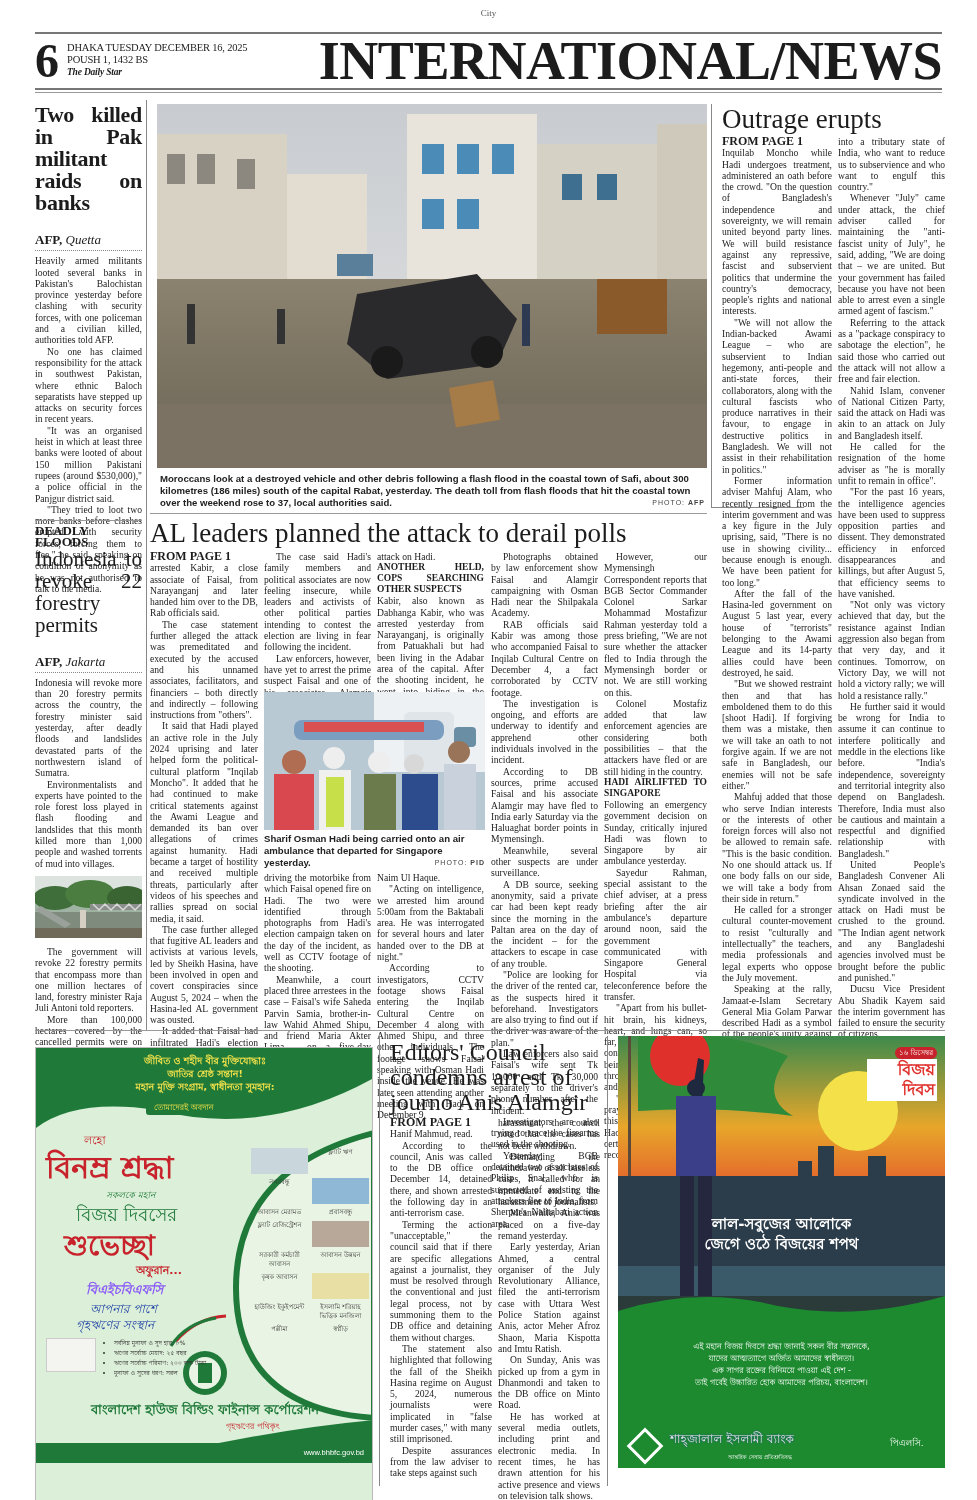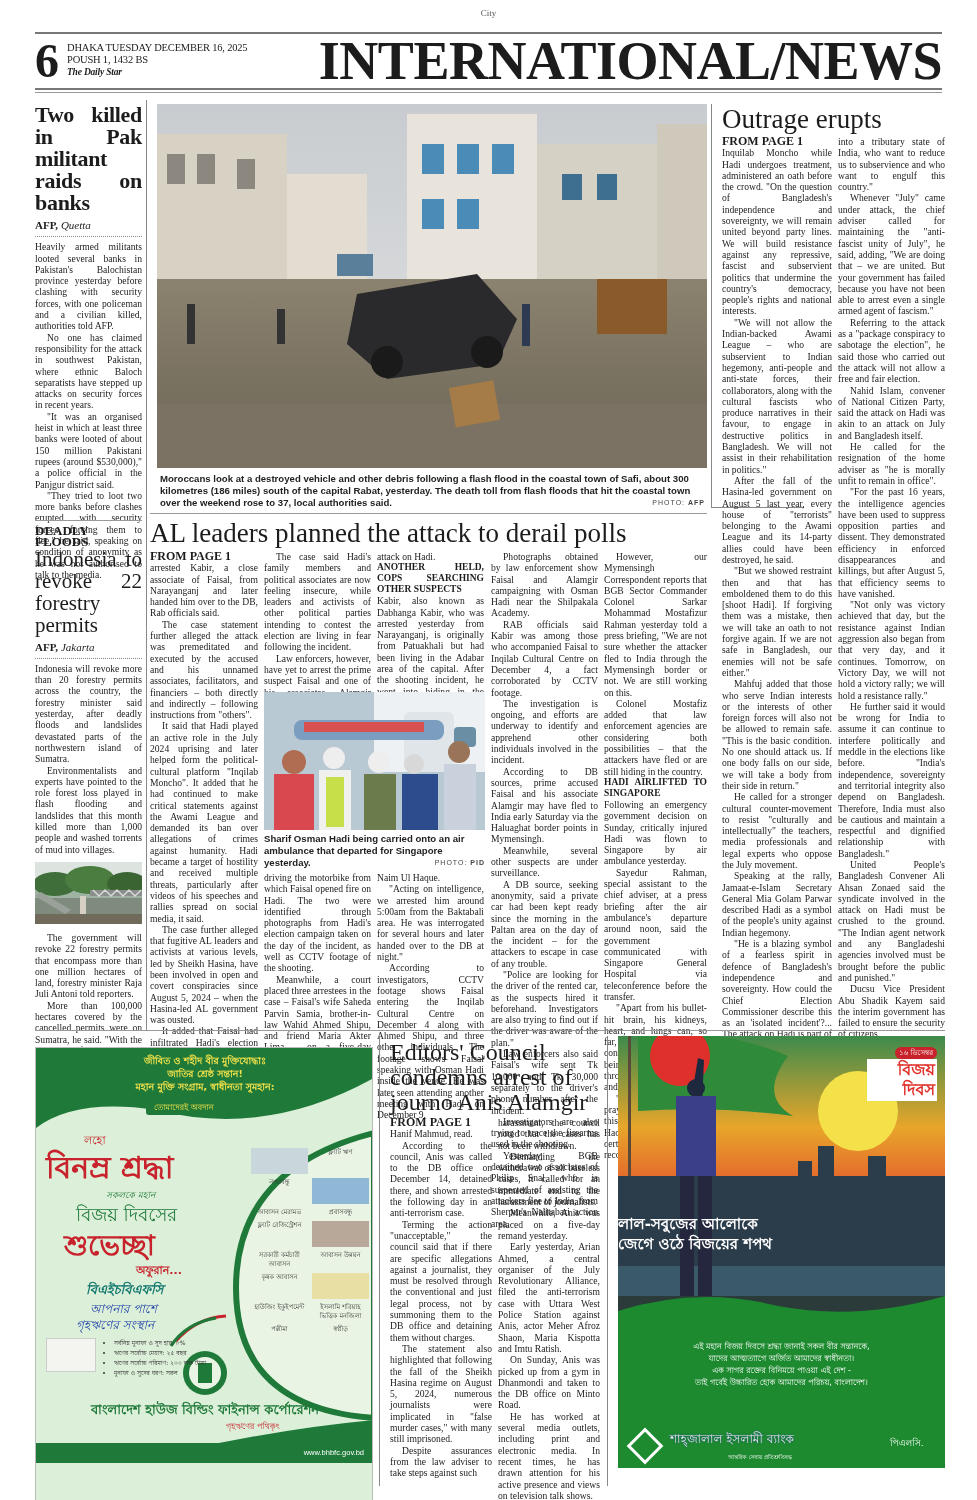--- a/index.html
+++ b/index.html
@@ -9,21 +9,21 @@
 .rule{left:35px;right:35px;height:2px;background:#777}
 .rule.thin{height:1px;background:#999}
 .pgnum{left:35px;top:40px;font-size:48px;line-height:42px;font-weight:bold;font-family:"Liberation Serif",serif}
 .dateline{left:67px;top:42px;font-size:10.5px;line-height:12px;text-transform:uppercase;letter-spacing:-.2px}
 .dateline .brand{font-style:italic;font-size:9.5px;text-transform:none;font-weight:bold}
 .pagetitle{right:35px;top:38px;font-size:54px;line-height:46px;letter-spacing:-.5px;font-family:"Liberation Serif",serif;font-weight:bold}
 .col{font-size:9.6px;line-height:11.3px;text-align:justify;hyphens:auto}
 .col p{text-indent:12px}
 .col p.noind{text-indent:0}
 .hl-bold{font-weight:bold;font-size:22px;line-height:22px;letter-spacing:-.3px}
-.byline{font-size:11px;font-weight:bold;margin:6px 0 4px;padding-bottom:5px;border-bottom:1px dotted #888}
+.byline{font-size:13px;font-weight:bold;margin:20px 0 4px;padding-bottom:5px;border-bottom:1px dotted #888}
 .byline i{font-weight:normal}
 .frompage{font-size:12px;font-weight:bold;text-transform:uppercase}
 .subhead{font-weight:bold;text-transform:uppercase;font-size:9.5px;line-height:11px;text-indent:0 !important}
 .kicker{font-weight:bold;font-size:13px;text-transform:uppercase}
 .hl-light{font-size:21px;line-height:22px}
 .vline{width:1px;background:#888}
 .photo{overflow:hidden}
 .caption{font-family:"Liberation Sans","DejaVu Sans",sans-serif;font-weight:bold;font-size:9.6px;line-height:12px;color:#222}
 .credit{font-family:"Liberation Sans",sans-serif;font-size:7px;letter-spacing:1px;color:#444;font-weight:normal;float:right}
 .credit b{font-weight:bold}
@@ -130,20 +130,21 @@
 </div>
 <div class="abs rule thin" style="top:513px;left:150px;width:557px;right:auto"></div>
 
 <div class="abs" style="left:711px;top:104px;width:1px;height:404px;background:#888"></div>
 <div class="abs" style="left:711px;top:507px;width:93px;height:1px;background:#888"></div>
 <div class="abs big-hl" style="left:722px;top:104px">Outrage erupts</div>
 <div class="abs col" style="left:722px;top:136px;width:110px">
   <div class="frompage">FROM PAGE 1</div>
   <p class="noind">Inquilab Moncho while Hadi undergoes treatment, administered an oath before the crowd. "On the question of Bangladesh's independence and sovereignty, we will remain united beyond party lines. We will build resistance against any repressive, fascist and subservient politics that undermine the country's democracy, people's rights and national interests.</p>
   <p>"We will not allow the Indian-backed Awami League – who are subservient to Indian hegemony, anti-people and anti-state forces, their collaborators, along with the cultural fascists who produce narratives in their favour, to engage in destructive politics in Bangladesh. We will not assist in their rehabilitation in politics."</p>
+  <p>Former information adviser Mahfuj Alam, who recently resigned from the interim government and was a key figure in the July uprising, said, "There is no use in showing civility... because enough is enough. We have been patient for too long."</p>
   <p>After the fall of the Hasina-led government on August 5 last year, every house of "terrorists" belonging to the Awami League and its 14-party allies could have been destroyed, he said.</p>
   <p>"But we showed restraint then and that has emboldened them to do this [shoot Hadi]. If forgiving them was a mistake, then we will take an oath to not forgive again. If we are not safe in Bangladesh, our enemies will not be safe either."</p>
   <p>Mahfuj added that those who serve Indian interests or the interests of other foreign forces will also not be allowed to remain safe. "This is the basic condition. No one should attack us. If one body falls on our side, we will take a body from their side in return."</p>
   <p>He called for a stronger cultural counter-movement to resist "culturally and intellectually" the teachers, media professionals and legal experts who oppose the July movement.</p>
   <p>Speaking at the rally, Jamaat-e-Islam Secretary General Mia Golam Parwar described Hadi as a symbol of the people's unity against Indian hegemony.</p>
   <p>"He is a blazing symbol of a fearless spirit in defence of Bangladesh's independence and sovereignty. How could the Chief Election Commissioner describe this as an 'isolated incident'?... The attack on Hadi is part of a broader plan by those who want to turn Bangladesh</p>
 </div>
 <div class="abs col" style="left:838px;top:136px;width:107px">
   <p class="noind">into a tributary state of India, who want to reduce us to subservience and who want to engulf this country."</p>
   <p>Whenever "July" came under attack, the chief adviser called for maintaining the "anti-fascist unity of July", he said, adding, "We are doing that – we are united. But your government has failed because you have not been able to arrest even a single armed agent of fascism."</p>
@@ -273,21 +274,21 @@
     <div>জাতির শ্রেষ্ঠ সন্তান!</div>
     <div>মহান মুক্তি সংগ্রাম, স্বাধীনতা সুমহান:</div>
   </div>
   <div class="abs" style="left:110px;top:52px;padding:1px 8px;background:#1f7a3a;color:#f3e24a;font-size:8px;border-radius:3px">তোমাদেরই অবদান</div>
   <div class="abs" style="left:48px;top:84px;color:#c8232c;font-size:11px">লহো</div>
   <div class="abs" style="left:10px;top:96px;color:#c8232c;font-size:30px;font-weight:bold">বিনম্র শ্রদ্ধা</div>
   <div class="abs" style="left:70px;top:140px;color:#1f7a3a;font-size:9px;font-style:italic">সকলকে মহান</div>
   <div class="abs" style="left:40px;top:153px;color:#1f7a3a;font-size:18px">বিজয় দিবসের</div>
   <div class="abs" style="left:28px;top:176px;color:#c8232c;font-size:28px;font-weight:bold">শুভেচ্ছা</div>
   <div class="abs" style="left:100px;top:214px;color:#c8232c;font-size:11px;font-weight:bold">অফুরান...</div>
-  <div class="abs" style="left:50px;top:232px;color:#0f766e;font-size:13px;font-style:italic;font-weight:bold">বিএইচবিএফসি</div>
+  <div class="abs" style="left:50px;top:232px;color:#8b5cf6;font-size:13px;font-style:italic;font-weight:bold">বিএইচবিএফসি</div>
   <div class="abs" style="left:54px;top:252px;color:#2346a8;font-size:12px;font-style:italic">আপনার পাশে</div>
   <div class="abs" style="left:40px;top:268px;color:#2346a8;font-size:12px;font-style:italic">গৃহঋণের সংস্থান</div>
   <div class="abs" style="left:10px;top:290px;width:50px;height:34px;background:#f4f4f0;border:1px solid #ccc"></div>
   <ul class="abs" style="left:70px;top:290px;font-size:6px;line-height:10px;color:#333;list-style:disc;padding-left:8px">
     <li>সর্বনিম্ন মুনাফা ও সুদ হার: ৮%</li>
     <li>ঋণের সর্বোচ্চ মেয়াদ: ২৫ বছর</li>
     <li>ঋণের সর্বোচ্চ পরিমাণ: ২০০ লক্ষ টাকা</li>
     <li>মুনাফা ও সুদের ধরণ: সরল</li>
   </ul>
   <div class="abs" style="left:215px;top:100px;width:118px;font-size:6.5px;line-height:9px;color:#333;display:grid;grid-template-columns:1fr 1fr;gap:4px 4px;text-align:center">
@@ -336,21 +337,21 @@
     <circle cx="78" cy="52" r="9" fill="#1e2940"></circle>
     <rect x="58" y="60" width="40" height="80" fill="#3b3f8a"></rect>
     <rect x="62" y="140" width="14" height="120" fill="#25273e"></rect>
     <rect x="80" y="140" width="14" height="120" fill="#25273e"></rect>
     <path d="M0 275 Q80 250 160 270 Q240 285 327 260 V432 H0 Z" fill="#1d8a2f"></path>
   </svg>
   <div class="abs" style="right:8px;top:4px;width:70px;text-align:right">
     <div style="font-size:7px;color:#fff;background:#c8232c;border-radius:6px;display:inline-block;padding:0 4px">১৬ ডিসেম্বর</div>
     <div style="font-size:16px;color:#e0302b;font-weight:bold;background:#fff;padding:1px 2px;line-height:20px">বিজয় দিবস</div>
   </div>
-  <div class="abs" style="left:0;top:178px;width:327px;text-align:left;color:#fff;font-size:15px;font-weight:bold;line-height:20px">
+  <div class="abs" style="left:0;top:178px;width:327px;text-align:center;color:#fff;font-size:15px;font-weight:bold;line-height:20px">
     <div>লাল-সবুজের আলোকে</div>
     <div>জেগে ওঠে বিজয়ের শপথ</div>
   </div>
   <div class="abs" style="left:0;top:305px;width:327px;text-align:center;color:#fff;font-size:8px;line-height:12px">
     <div>এই মহান বিজয় দিবসে শ্রদ্ধা জানাই সকল বীর সন্তানকে,</div>
     <div>যাদের আত্মত্যাগে অর্জিত আমাদের স্বাধীনতা।</div>
     <div>এক সাগর রক্তের বিনিময়ে পাওয়া এই দেশ -</div>
     <div>তাই গর্বেই উচ্চারিত হোক আমাদের পরিচয়, বাংলাদেশ।</div>
   </div>
   <div class="abs" style="left:14px;top:397px;width:26px;height:26px;border:3px solid #fff;transform:rotate(45deg)"></div>

